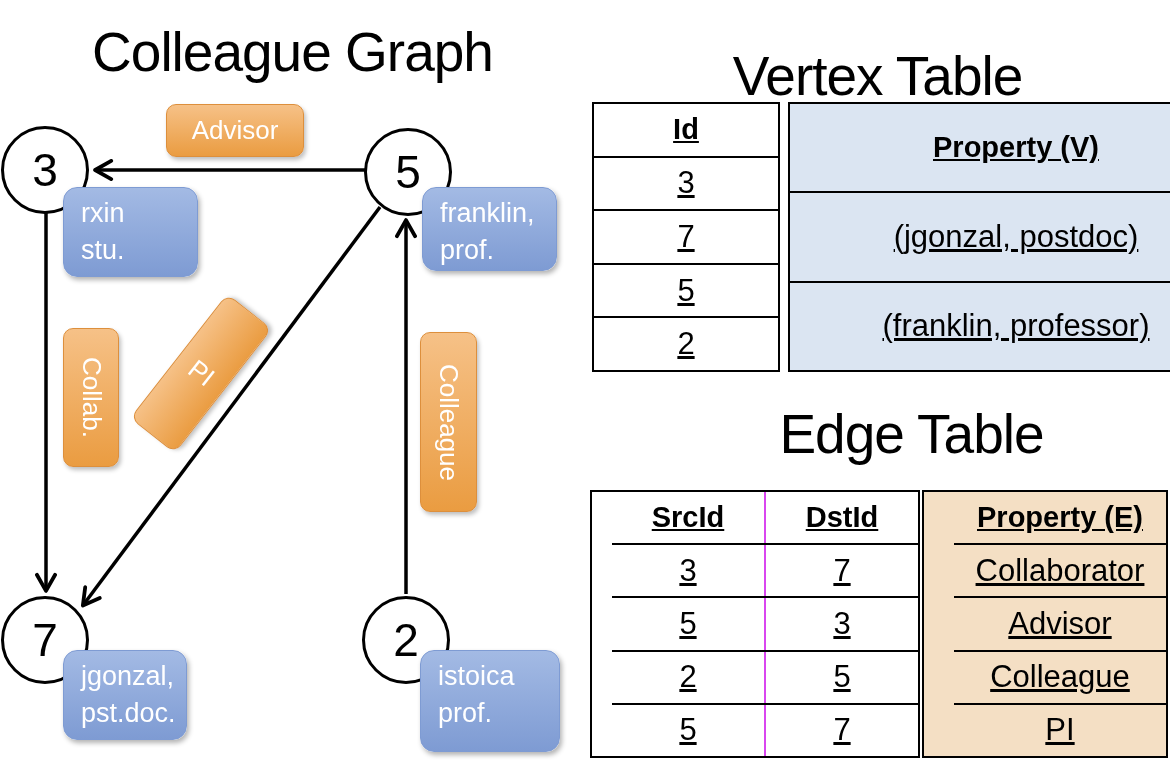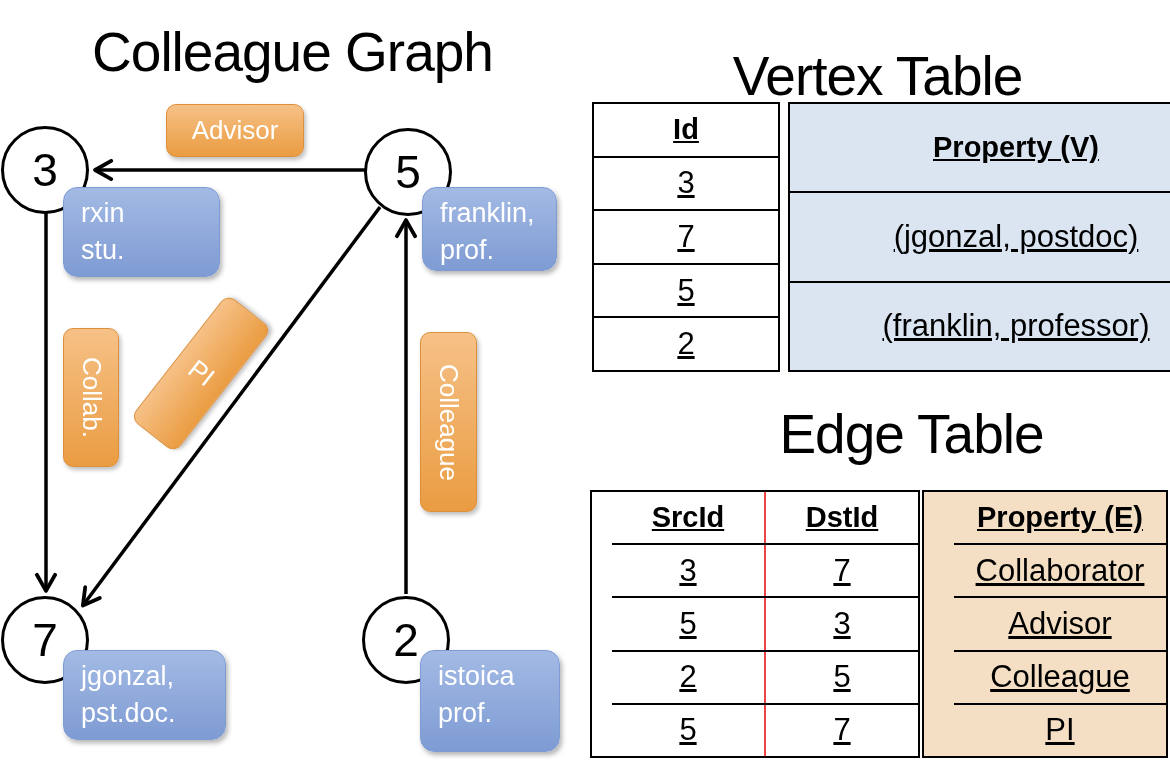--- a/index.html
+++ b/index.html
@@ -54,21 +54,21 @@
   .tbl.fill-tan{background:var(--edge-table-fill);padding-left:30px;}
   .trow{
     flex:1;display:flex;align-items:center;justify-content:center;
     font-size:31px;color:#000;border-top:2px solid #000;
   }
   .trow:first-child{border-top:none;}
   .trow.hdr{font-weight:bold;font-size:29px;}
   .tcell{
     flex:1;height:100%;display:flex;align-items:center;justify-content:center;
   }
-  .tcell + .tcell{border-left:2px solid #ef4444;}
+  .tcell + .tcell{border-left:2px solid #d946ef;}
 </style>
 </head>
 <body>
 
 <div id="stage">
 
   <div class="title" style="left:0;top:20px;width:585px;">Colleague Graph</div>
   <div class="title" style="left:585px;top:20px;width:585px;margin-top:24px;">Vertex Table</div>
   <div class="title" style="left:619px;top:402px;width:585px;text-align:center;">Edge Table</div>
 
@@ -90,29 +90,29 @@
   <div class="node" style="left:364px;top:128px;">
     <span class="node-id">5</span>
   </div>
   <div class="node" style="left:1px;top:596px;">
     <span class="node-id">7</span>
   </div>
   <div class="node" style="left:362px;top:596px;">
     <span class="node-id">2</span>
   </div>
 
-  <div class="vprop" style="left:63px;top:187px;width:157px;height:90px;">
+  <div class="vprop" style="left:63px;top:187px;width:135px;height:90px;">
     <div>rxin</div>
     <div>stu.</div>
   </div>
   <div class="vprop" style="left:422px;top:187px;width:135px;height:84px;">
     <div>franklin,</div>
     <div>prof.</div>
   </div>
-  <div class="vprop" style="left:63px;top:650px;width:163px;height:90px;">
+  <div class="vprop" style="left:63px;top:650px;width:124px;height:90px;">
     <div>jgonzal,</div>
     <div>pst.doc.</div>
   </div>
   <div class="vprop" style="left:420px;top:650px;width:140px;height:102px;">
     <div>istoica</div>
     <div>prof.</div>
   </div>
 
   <div class="elabel" style="left:166px;top:104px;width:138px;height:53px;">
     <span>Advisor</span>

